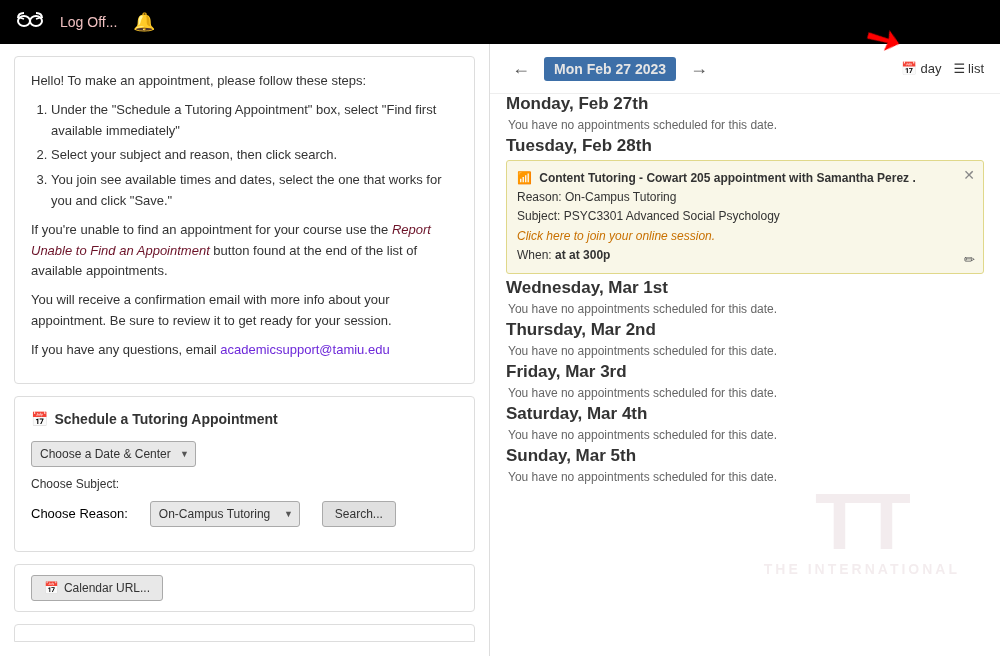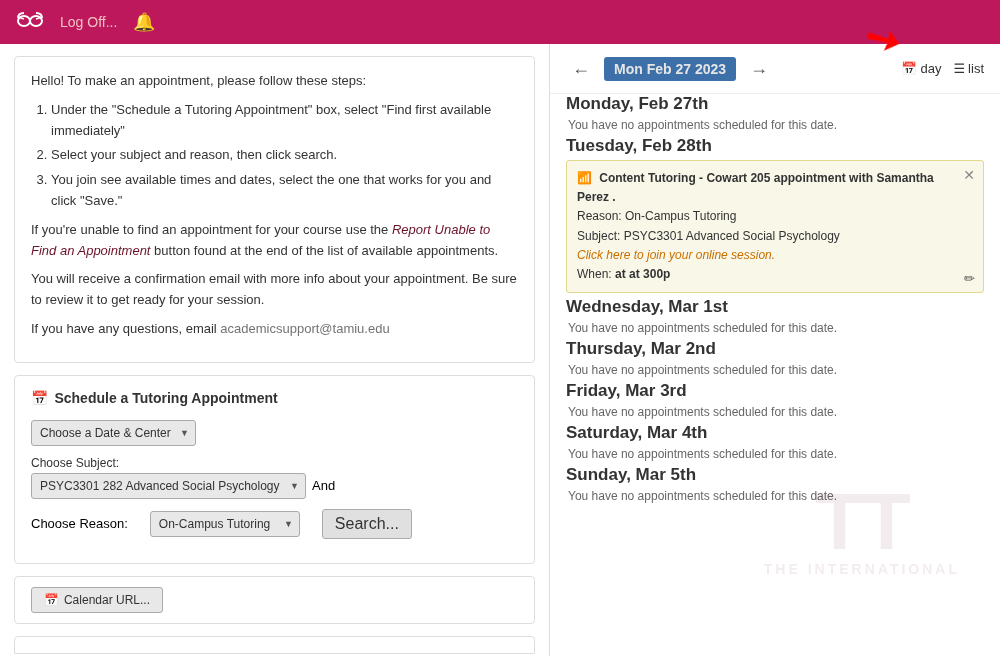--- a/index.html
+++ b/index.html
@@ -1,20 +1,20 @@
 <!DOCTYPE html>
 <html><head>
   <meta charset="utf-8">
   <style>
     * { box-sizing: border-box; margin: 0; padding: 0; }
     body { font-family: Arial, sans-serif; font-size: 13px; background: #f0f0f0; }
 
     
     .topnav {
-      background: #be185d;
+      background: #000000;
       height: 44px;
       display: flex;
       align-items: center;
       padding: 0 16px;
       gap: 16px;
     }
     .topnav-logo {
       color: white;
       font-size: 22px;
     }
@@ -32,21 +32,21 @@
 
     
     .main-layout {
       display: flex;
       height: calc(656px - 44px);
       overflow: hidden;
     }
 
     
     .left-panel {
-      width: 550px;
+      width: 490px;
       background: #fff;
       overflow-y: auto;
       padding: 0;
       border-right: 1px solid #ddd;
     }
 
     .instructions-box {
       background: #fff;
       margin: 12px 14px;
       padding: 14px 16px;
@@ -116,21 +116,21 @@
       display: flex;
       align-items: center;
       gap: 22px;
     }
     .search-btn {
       background: #e0e0e0;
       border: 1px solid #aaa;
       border-radius: 3px;
       padding: 5px 12px;
       cursor: pointer;
-      font-size: 16px;
+      font-size: 12px;
       color: #333;
     }
 
     
     .calendar-url-box {
       margin: 0 14px 12px;
       padding: 10px 16px;
       border: 1px solid #ddd;
       border-radius: 4px;
       background: #fff;
@@ -325,48 +325,40 @@
         <li>Select your subject and reason, then click search.</li>
         <li>You join see available times and dates, select the one that works for you and click "Save."</li>
       </ol>
       <p>
         <span>If you're unable to find an appointment for your course use the </span><em><a>Report Unable to Find an Appointment</a></em><span> button found at the end of the list of available appointments.</span>
       </p>
       <p>
         <span>You will receive a confirmation email with more info about your appointment. Be sure to review it to get ready for your session.</span>
       </p>
       <p>
-        <span>If you have any questions, email </span><a style="color:#737373;">academicsupport@tamiu.edu</a>
+        <span>If you have any questions, email </span><a style="color:#6d28d9;">academicsupport@tamiu.edu</a>
       </p>
     </div>
 
     <div class="schedule-box">
       <div class="schedule-box-title">
         <span class="cal-icon">📅</span>
         <span>Schedule a Tutoring Appointment</span>
       </div>
 
       <div class="form-row">
         <div class="select-wrapper">
           <select class="dropdown-select">
             <option>Choose a Date &amp; Center</option>
           </select>
         </div>
       </div>
 
       <div class="form-row">
         <span class="form-label">Choose Subject:</span>
-        <div class="subject-row">
-          <div class="select-wrapper">
-            <select class="dropdown-select" style="min-width:220px;">
-              <option>PSYC3301 282 Advanced Social Psychology</option>
-            </select>
-          </div>
-          <span>And</span>
-        </div>
       </div>
 
       <div class="form-row">
         <div class="reason-row">
           <span>Choose Reason:</span>
           <div class="select-wrapper">
             <select class="dropdown-select" style="min-width:150px;">
               <option>On-Campus Tutoring</option>
             </select>
           </div>

